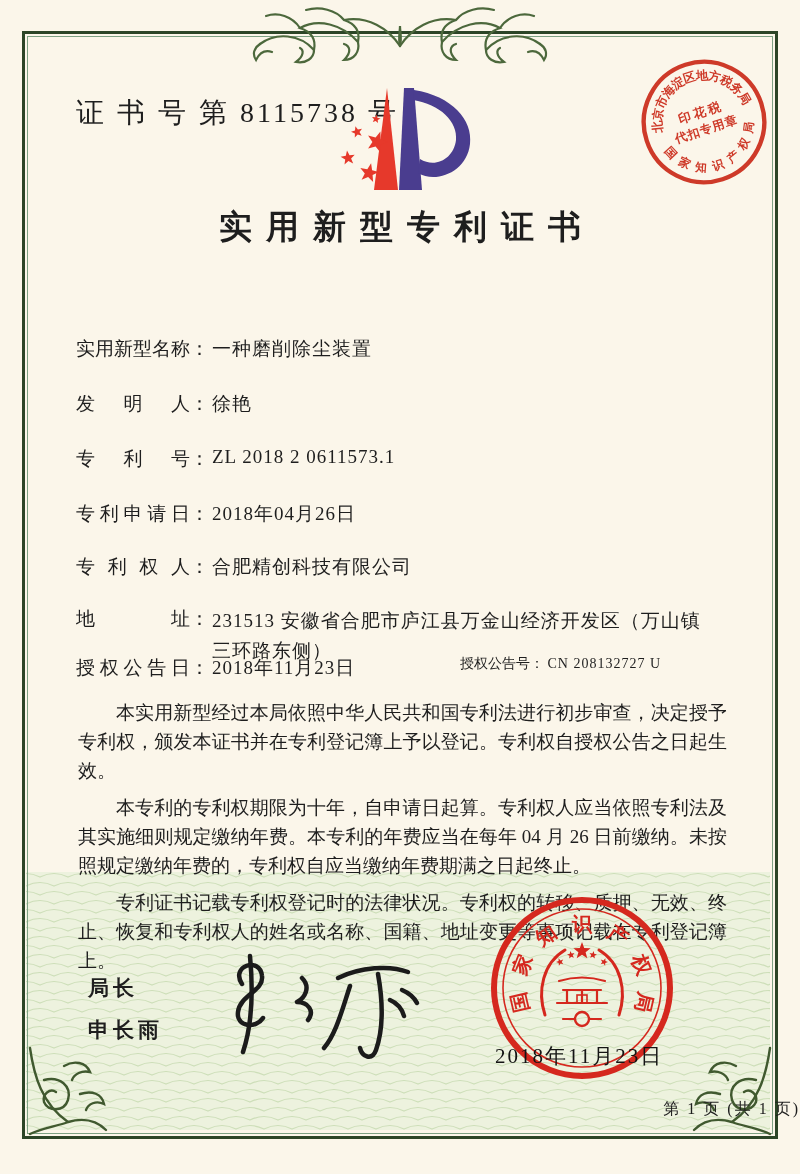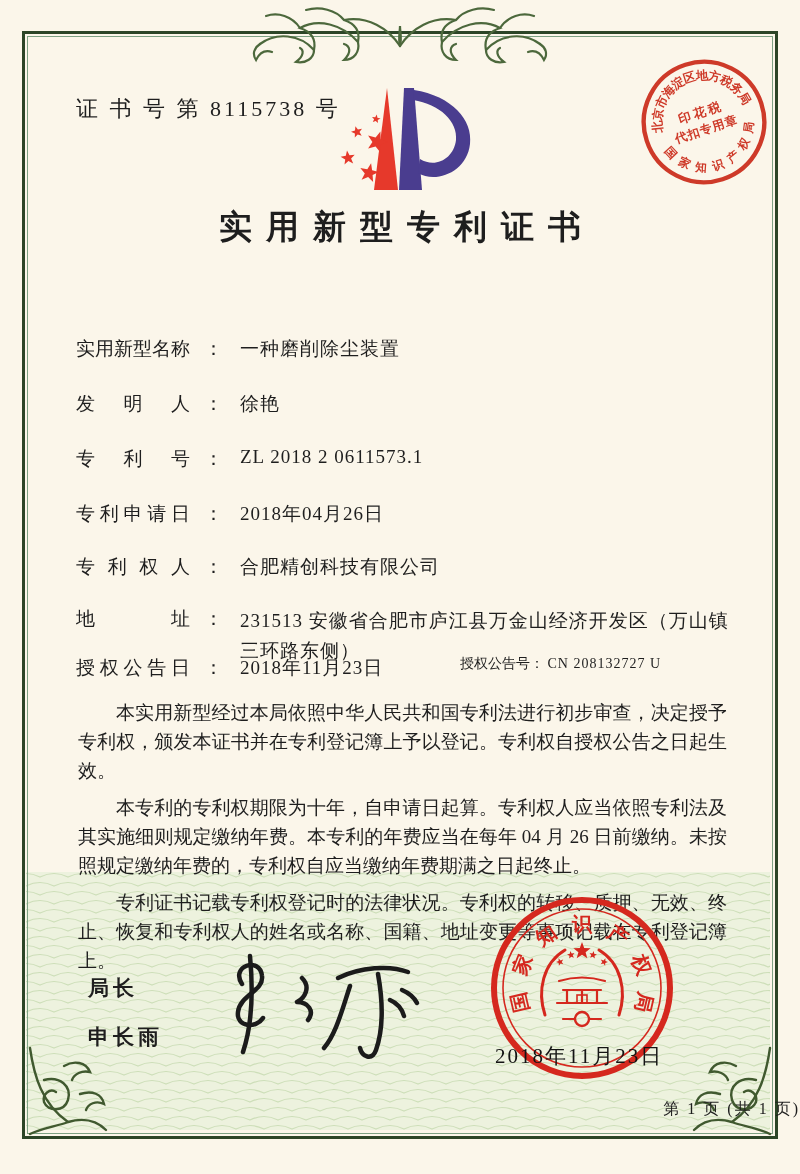--- a/index.html
+++ b/index.html
@@ -10,36 +10,36 @@
     color:#1e1e1e;
   }
   
   .frame-outer{position:absolute;left:22px;top:31px;width:750px;height:1102px;
     border:3px solid #2c4527;}
   .frame-inner{position:absolute;inset:2px;border:1px solid #7ea184;}
   .deco{position:absolute;pointer-events:none;}
   
   #waves{position:absolute;left:26px;top:872px;width:744px;height:258px;}
   
-  .certno{position:absolute;left:76px;top:94px;font-size:22px;letter-spacing:3px;}
+  .certno{position:absolute;left:76px;top:94px;font-size:28px;letter-spacing:3px;}
   .title{position:absolute;left:0;top:205px;width:100%;text-align:center;
     font-size:33px;font-weight:bold;letter-spacing:14px;text-indent:14px;}
-  .fieldrow{position:absolute;left:76px;font-size:19px;display:flex;align-items:flex-start;gap:14px;}
+  .fieldrow{position:absolute;left:76px;font-size:19px;display:flex;align-items:flex-start;}
   .flabel{display:inline-block;width:114px;text-align:justify;text-align-last:justify;}
   .fcolon{display:inline-block;width:22px;}
   .fvalue{display:inline-block;letter-spacing:1px;}
   .addr-value{width:505px;line-height:30px;letter-spacing:1px;}
   .grant-right{position:absolute;left:460px;top:655px;font-size:14px;text-align:right;}
   .bodytext{position:absolute;left:70px;top:690px;width:665px;font-size:19px;
     line-height:29px;text-align:justify;}
   .bodytext p{margin:8px;text-indent:2em;}
   .signer{position:absolute;left:88px;font-size:21px;font-weight:bold;
     font-family:"Liberation Sans","DejaVu Sans",sans-serif;letter-spacing:4px;}
   .signer.t1{top:974px;font-family:Liberation Serif, serif;}
-  .signer.t2{top:1016px;margin-top:7px;}
+  .signer.t2{top:1016px;}
   #signature{position:absolute;left:200px;top:948px;width:230px;height:118px;}
   #taxstamp{position:absolute;left:636px;top:44px;width:136px;height:156px;
     transform:rotate(-18deg);}
   #officeseal{position:absolute;left:487px;top:893px;width:190px;height:190px;}
   .sealdate{position:absolute;left:495px;top:1042px;font-size:21px;letter-spacing:2px;
     color:#141414;z-index:5;}
   .footer{position:absolute;left:0;top:1099px;width:100%;text-align:right;
     font-size:16px;letter-spacing:2px;}
   #logo{position:absolute;left:324px;top:82px;width:156px;height:126px;}
   #topflourish{left:248px;top:2px;width:304px;height:64px;}

